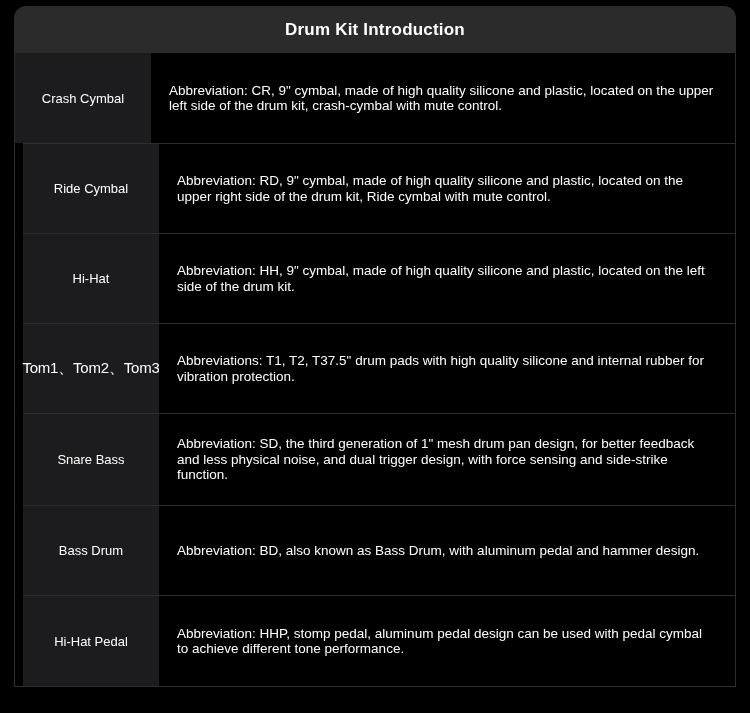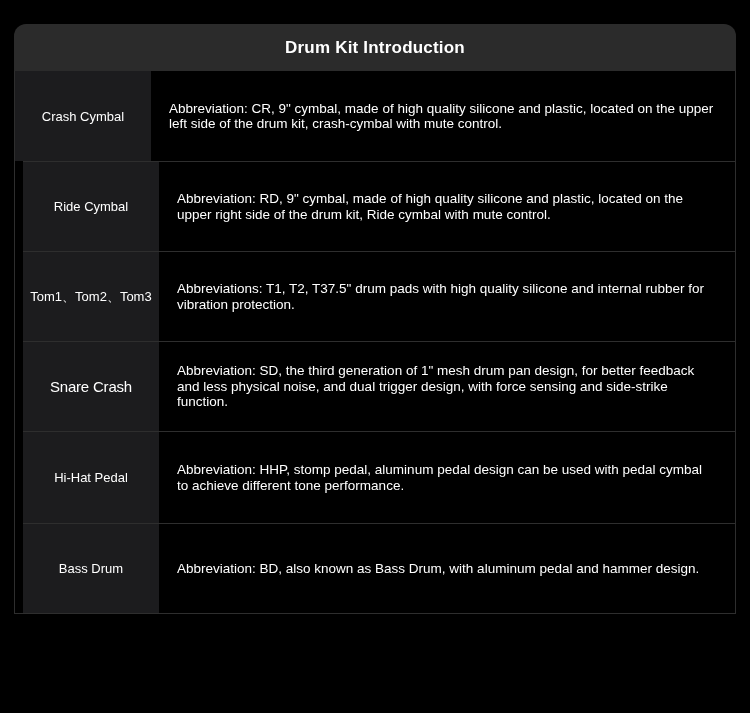--- a/index.html
+++ b/index.html
@@ -6,21 +6,21 @@
   html, body {
     width: 750px;
     height: 713px;
     background: #000000;
     font-family: "Liberation Sans", "DejaVu Sans", sans-serif;
     overflow: hidden;
   }
   .card {
     position: absolute;
     left: 14px;
-    top: 24px;
+    top: 6px;
     width: 722px;
   }
   .card-header {
     height: 47px;
     background: #2b2b2b;
     border-radius: 12px 12px 0 0;
     display: flex;
     align-items: center;
     justify-content: center;
   }
@@ -89,43 +89,49 @@
       </div>
     </div>
 
     <div class="row">
       <div class="label-cell">Ride Cymbal</div>
       <div class="desc-cell">
         <span>Abbreviation: RD, 9" cymbal, made of high quality silicone and plastic, located on the upper right side of the drum kit, Ride cymbal with mute control.</span>
       </div>
     </div>
 
+    <div class="row">
+      <div class="label-cell">Hi-Hat</div>
+      <div class="desc-cell">
+        <span>Abbreviation: HH, 9" cymbal, made of high quality silicone and plastic, located on the left side of the drum kit.</span>
+      </div>
+    </div>
 
     <div class="row">
       <div class="label-cell">Tom1、Tom2、Tom3</div>
       <div class="desc-cell">
         <span>Abbreviations: T1, T2, T37.5" drum pads with high quality silicone and internal rubber for vibration protection.</span>
       </div>
     </div>
 
     <div class="row">
-      <div class="label-cell">Snare Crash</div>
+      <div class="label-cell">Snare Bass</div>
       <div class="desc-cell">
         <span>Abbreviation: SD, the third generation of 1" mesh drum pan design, for better feedback and less physical noise, and dual trigger design, with force sensing and side-strike function.</span>
+      </div>
+    </div>
+
+    <div class="row">
+      <div class="label-cell">Bass Drum</div>
+      <div class="desc-cell">
+        <span>Abbreviation: BD, also known as Bass Drum, with aluminum pedal and hammer design.</span>
       </div>
     </div>
 
     <div class="row">
       <div class="label-cell">Hi-Hat Pedal</div>
       <div class="desc-cell">
         <span>Abbreviation: HHP, stomp pedal, aluminum pedal design can be used with pedal cymbal to achieve different tone performance.</span>
       </div>
     </div>
 
-    <div class="row">
-      <div class="label-cell">Bass Drum</div>
-      <div class="desc-cell">
-        <span>Abbreviation: BD, also known as Bass Drum, with aluminum pedal and hammer design.</span>
-      </div>
-    </div>
-
   </div>
 </div>
 
 </body></html>

